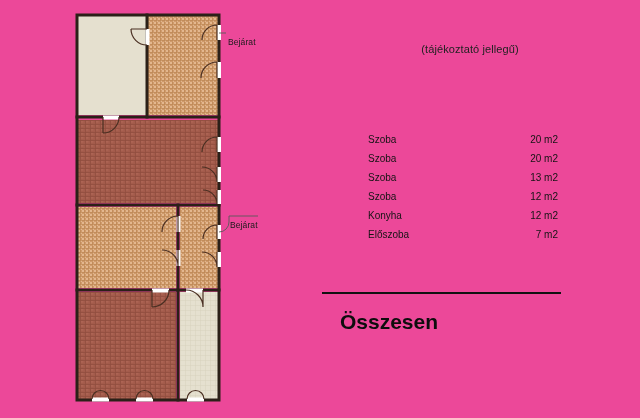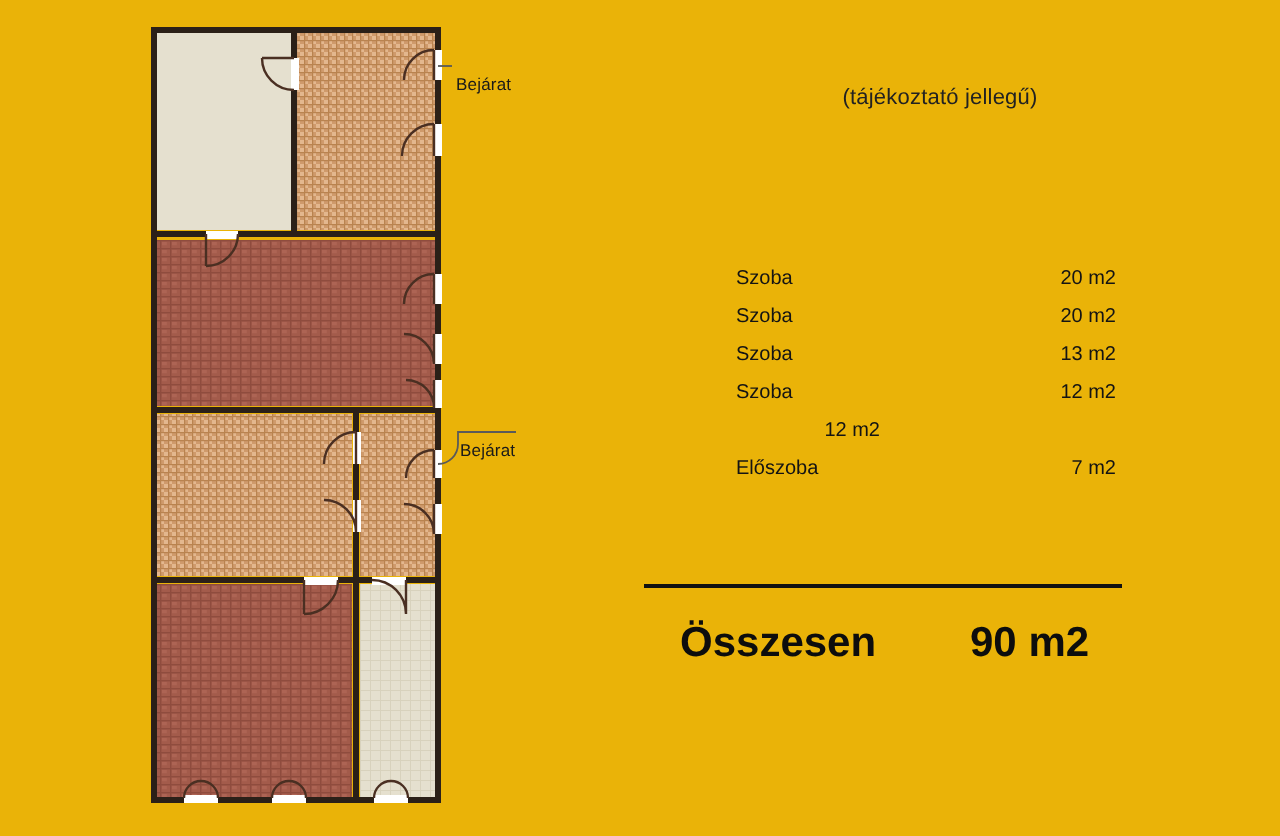--- a/index.html
+++ b/index.html
@@ -3,21 +3,21 @@
 <meta charset="utf-8">
 <style>
   html,body{margin:0;padding:0;}
   body{
     width:640px;height:418px;
     background:#ffffff;
     font-family:"Liberation Sans", sans-serif;
     overflow:hidden;
     position:relative;
   }
-  #page{position:absolute;left:0;top:0;width:640px;height:418px;background:#eab308;}
+  #page{position:absolute;left:0;top:0;width:640px;height:418px;background:#ec4899;}
 
   
   #plan{position:absolute;left:0;top:0;width:300px;height:418px;}
   #plan svg{display:block;}
 
   .plan-label{
     position:absolute;
     font-size:8.5px;
     color:#1a1a1a;
     letter-spacing:.1px;
@@ -203,29 +203,29 @@
         </div>
         <div class="room-row">
           <span class="room-name">Szoba</span>
           <span class="room-area">13 m2</span>
         </div>
         <div class="room-row">
           <span class="room-name">Szoba</span>
           <span class="room-area">12 m2</span>
         </div>
         <div class="room-row">
+          <span class="room-name">Konyha</span>
           <span class="room-area">12 m2</span>
         </div>
         <div class="room-row">
           <span class="room-name">Előszoba</span>
           <span class="room-area">7 m2</span>
         </div>
       </div>
 
     <div id="divider"></div>
 
     <div id="total-row">
       <span id="total-label">Összesen</span>
-      <span id="total-area">90 m2</span>
     </div>
 
   </div>
 </div>
 
 </body></html>

